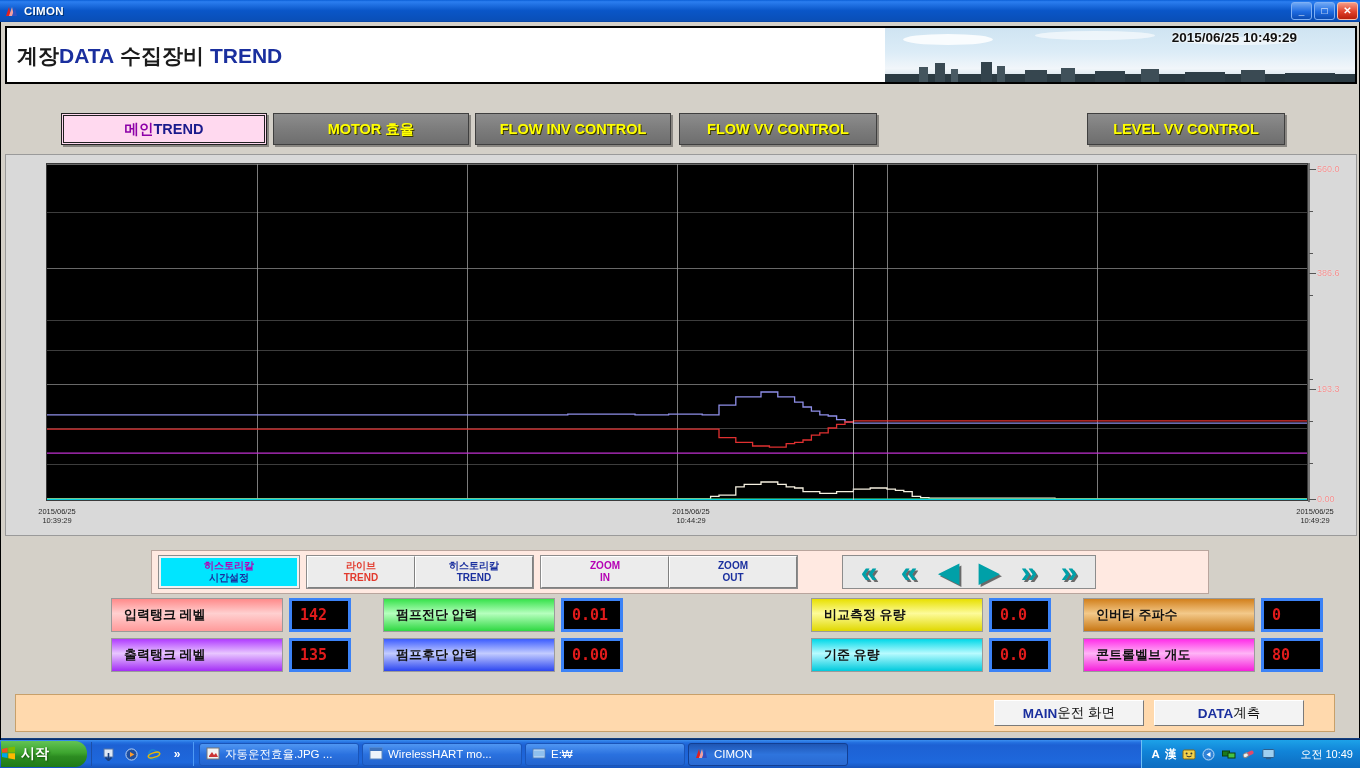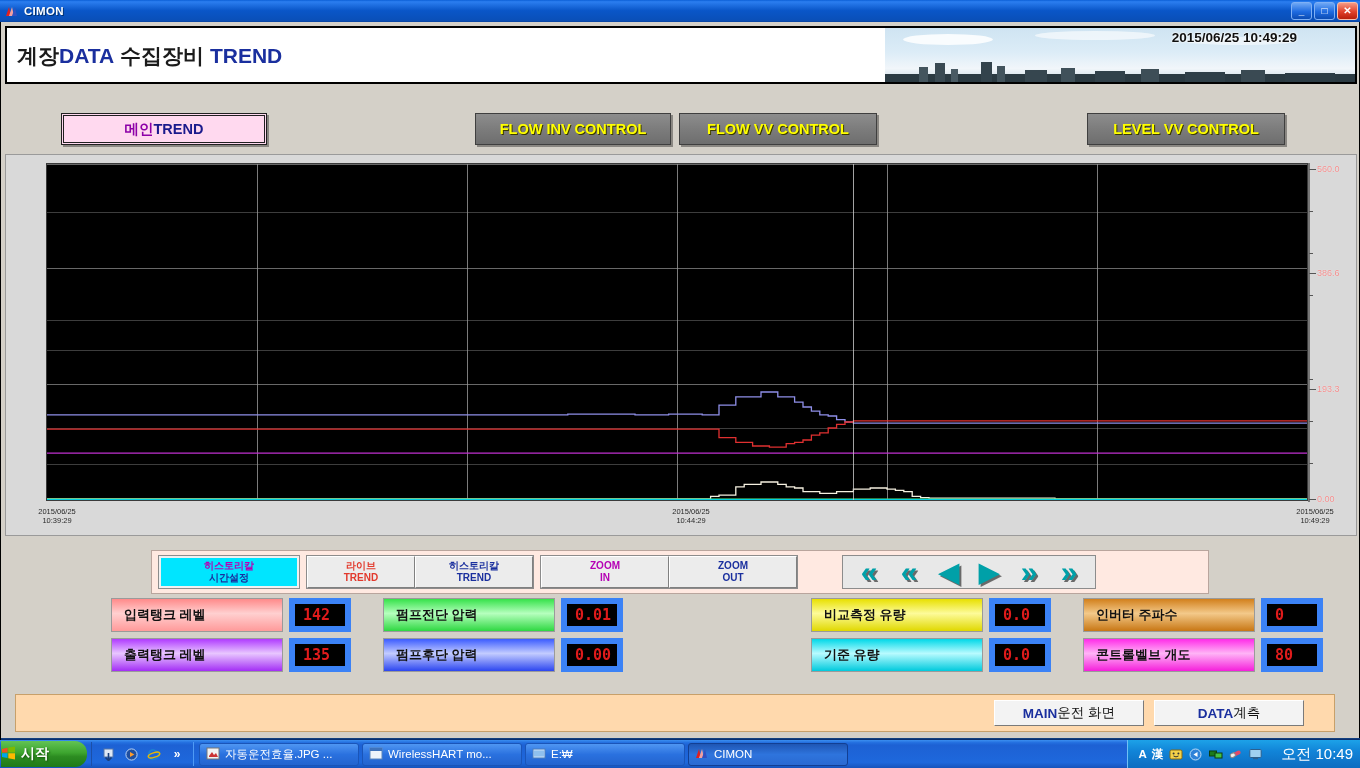--- a/index.html
+++ b/index.html
@@ -77,21 +77,21 @@
   .cbtn .l1 { color:#b500b5; } .cbtn .l2 { color:#1a2f9e; }
   .navgrp { display:flex; align-items:center; height:34px; margin-left:44px;
     border:1px solid #8c8c8c; background:#e8e8e8; padding:0 6px; }
   .navbtn { width:40px; height:30px; display:flex; align-items:center; justify-content:center; cursor:pointer; }
 
   
   .panel { position:absolute; top:576px; display:grid; grid-template-columns:auto auto; gap:6px 8px; }
   .cell { display:flex; gap:6px; }
   .lbl { width:172px; height:34px; border:1px solid #9a9a9a; display:flex; align-items:center;
     padding-left:12px; font-size:13px; font-weight:bold; color:#111;margin-left:24px; }
-  .val { width:62px; height:34px; background:#000; border:6px solid #3b82f6;
+  .val { width:62px; height:34px; background:#000; border:3px solid #3b82f6;
     display:flex; align-items:center; padding-left:8px;
     font-family:"DejaVu Sans Mono", monospace; font-size:15px; font-weight:bold; color:#e01b1b; }
   .lbl.pink   { background:linear-gradient(180deg,#ff8a8a,#ffd0d0 45%,#ff9a9a); }
   .lbl.purple { background:linear-gradient(180deg,#b03bff,#e8c6ff 45%,#a32ef5); }
   .lbl.green  { background:linear-gradient(180deg,#36e24a,#b6ffbe 45%,#2fd842); }
   .lbl.blue   { background:linear-gradient(180deg,#3c5cff,#c3ccff 45%,#2c46f0); }
   .lbl.yellow { background:linear-gradient(180deg,#e8e000,#fdfb9a 45%,#e0d800); }
   .lbl.cyan   { background:linear-gradient(180deg,#00d8e8,#b8fbff 45%,#00cadd); }
   .lbl.orange { background:linear-gradient(180deg,#d2801c,#f3c98a 45%,#c87714); }
   .lbl.magenta{ background:linear-gradient(180deg,#ff2be8,#ffb4f6 45%,#f51fdb); }
@@ -127,21 +127,21 @@
   .qi { width:16px; height:16px; display:flex; align-items:center; justify-content:center; }
   .tasks { display:flex; align-items:center; gap:3px; margin-left:5px; flex:1; }
   .task { height:23px; min-width:160px; max-width:172px; background:linear-gradient(180deg,#4f96f2,#2a71df 50%,#2364cf);
     border:1px solid #1a55b8; border-radius:3px; display:flex; align-items:center; gap:5px;
     padding:0 6px; color:#fff; font-size:11.5px; white-space:nowrap; overflow:hidden; cursor:pointer; }
   .task.active { background:linear-gradient(180deg,#1f56b4,#2e74dd 50%,#2a6ad2); border-color:#123f93; }
   .tray { display:flex; align-items:center; gap:5px; height:28px; padding:0 7px 0 10px;
     background:linear-gradient(180deg,#1da2e8 0%,#1184d8 40%,#0d6cc0 100%);
     border-left:1px solid #6fc0f5; color:#fff; font-size:11.5px; }
   .tray-ico { width:15px; height:15px; display:flex; align-items:center; justify-content:center; font-size:11px; }
-  .tray-clock { font-size:15px; margin-left:13px; }
+  .tray-clock { font-size:11px; margin-left:19px; }
 </style>
 </head>
 <body>
 
 <div class="titlebar">
   <span class="tb-icon">
     <svg width="14" height="13" viewBox="0 0 14 13">
       <path d="M1 11 L4 2 L6 11 Z" fill="#e02020"></path>
       <path d="M4 11 L7 2 L9 11 Z" fill="#f0a0a0"></path>
       <path d="M7 11 L10 2 L12 11 Z" fill="#3050c0"></path>
@@ -181,20 +181,23 @@
     <div class="banner-title">
       <span>계장</span><b>DATA</b><span> 수집장비 </span><b>TREND</b>
     </div>
     <div class="banner-date">2015/06/25 10:49:29</div>
   </div>
 
   <div class="tabrow" id="tabrow">
       <div class="tab active" style="left: 60px; width: 206px;">
         <span class="t-ko">메인 </span>
         <span>TREND</span>
+      </div>
+      <div class="tab inactive" style="left: 272px; width: 196px;">
+        <span>MOTOR 효율</span>
       </div>
       <div class="tab inactive" style="left: 474px; width: 196px;">
         <span>FLOW INV CONTROL</span>
       </div>
       <div class="tab inactive" style="left: 678px; width: 198px;">
         <span>FLOW VV CONTROL</span>
       </div>
       <div class="tab inactive" style="left: 1086px; width: 198px;">
         <span>LEVEL VV CONTROL</span>
       </div>

